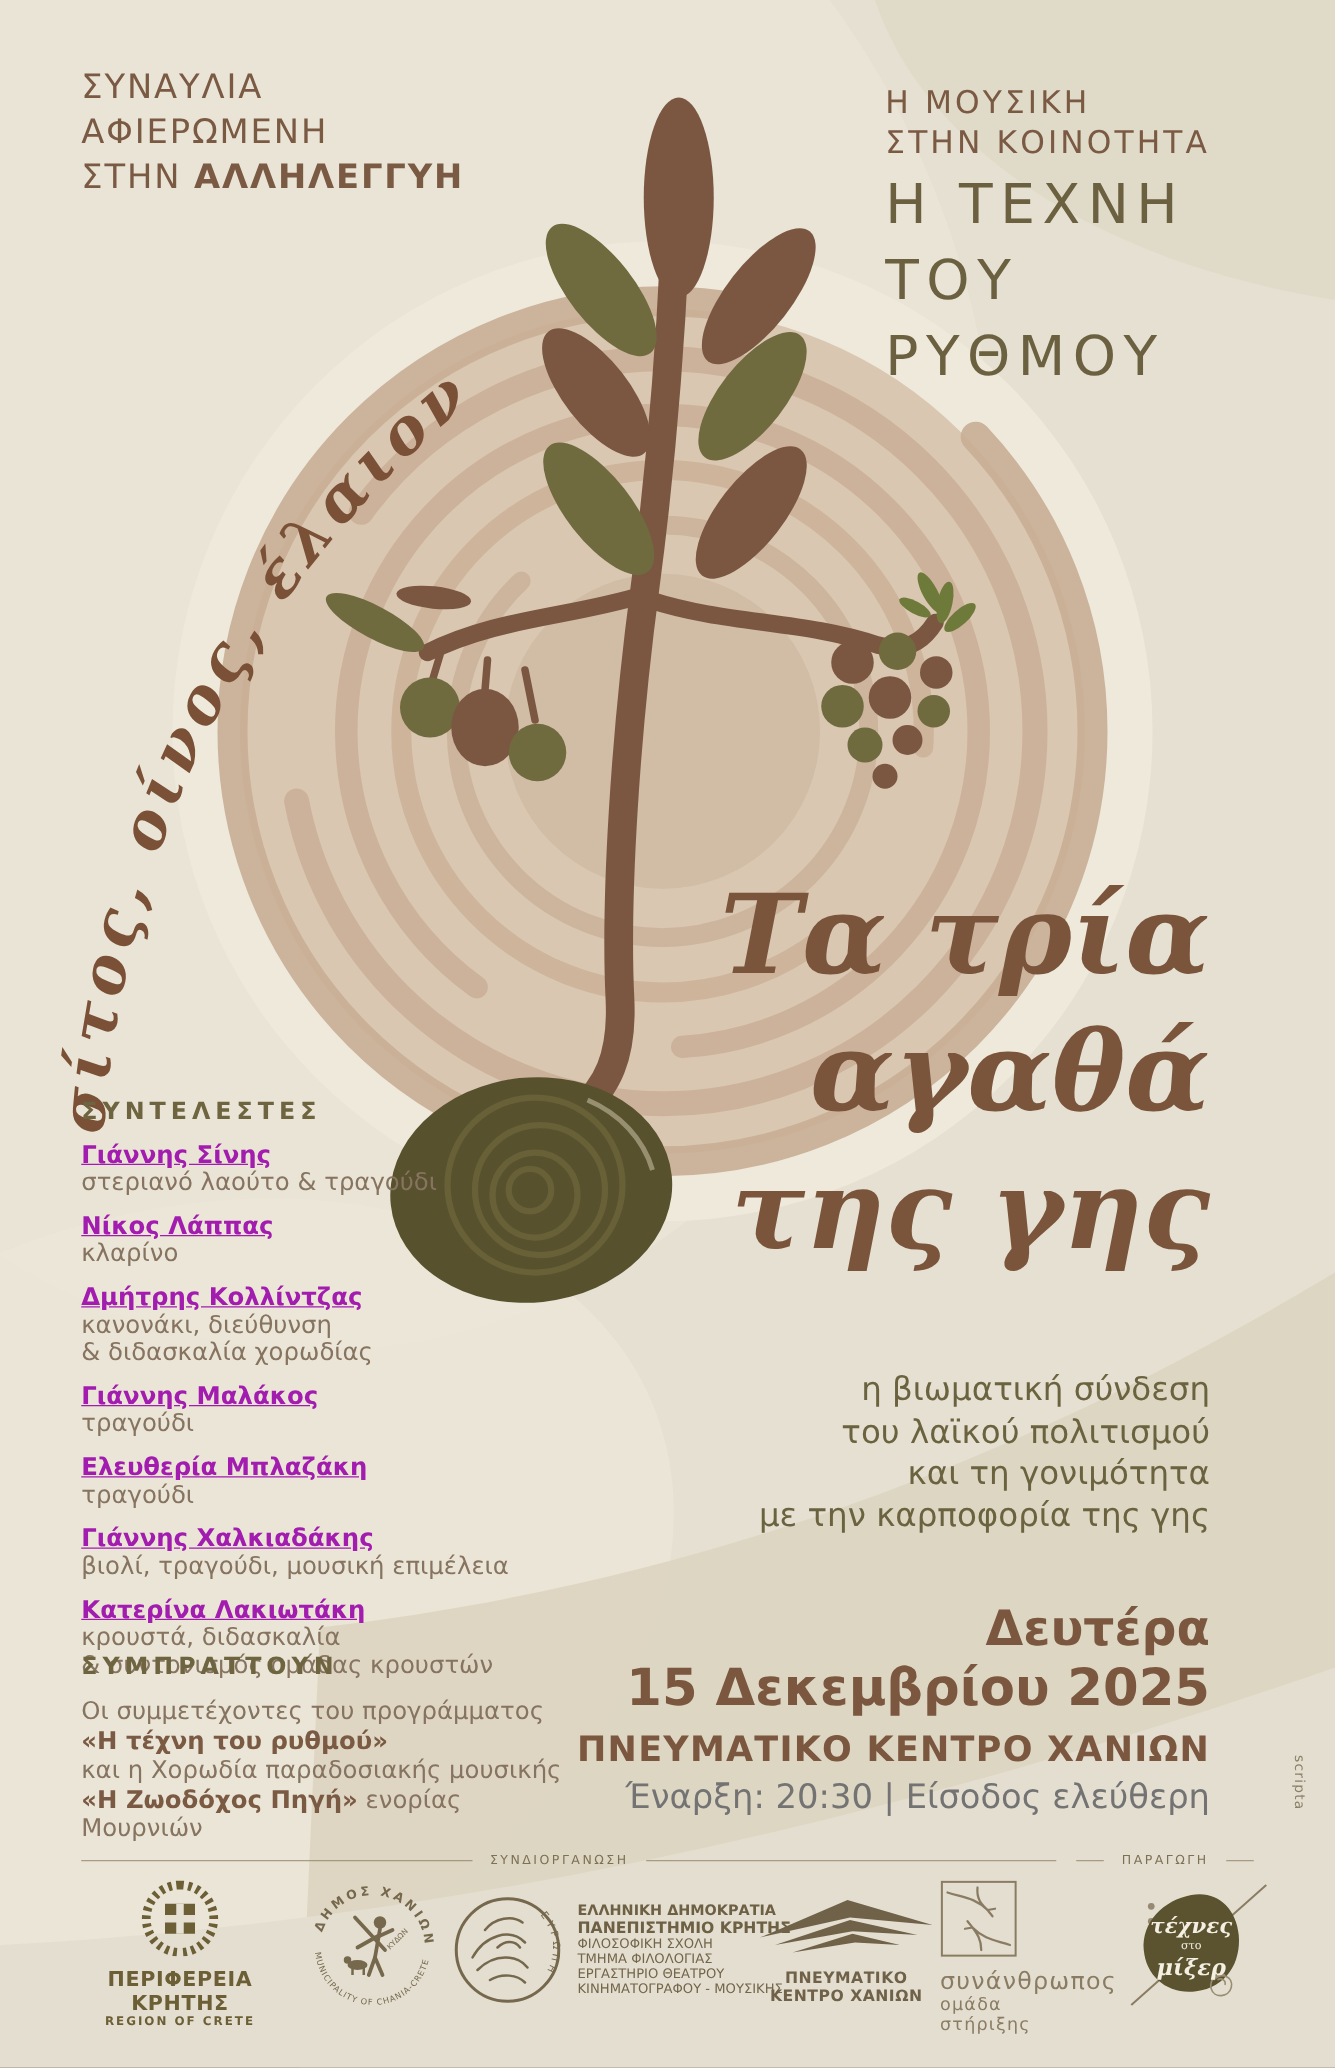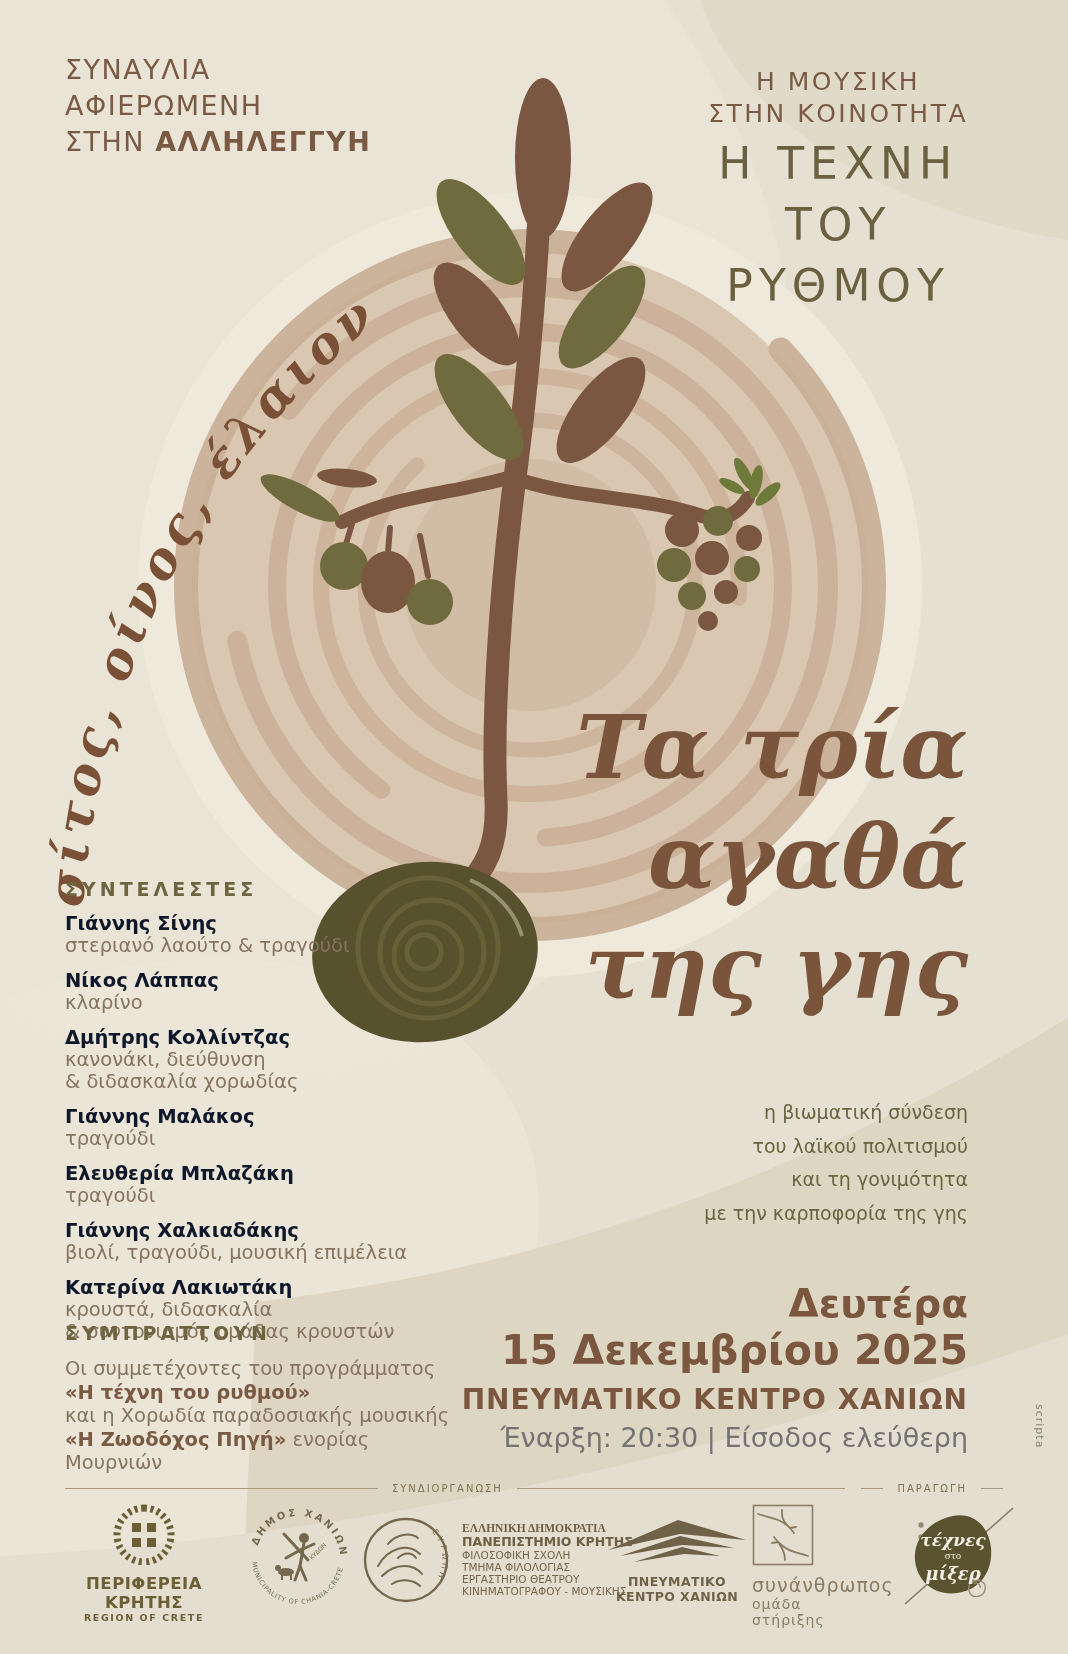--- a/index.html
+++ b/index.html
@@ -10,44 +10,44 @@
     -webkit-font-smoothing:antialiased;
   }
   .art{position:absolute;inset:0;width:1068px;height:1654px;}
   .abs{position:absolute;}
 
   
   .top-left{left:65px;top:52px;color:#7b5a44;font-size:27px;line-height:36px;letter-spacing:1.5px;}
   .top-left b{font-weight:bold;}
 
   
-  .top-right{right:100px;top:66px;text-align:center;}
+  .top-right{right:100px;top:66px;text-align:left;}
   .top-right .k{color:#7b5a44;font-size:25px;line-height:32px;letter-spacing:2.5px;}
   .top-right .b{color:#6b6140;font-size:44px;line-height:55px;letter-spacing:6px;margin-top:6px;}
 
   
   .title{right:100px;top:692px;text-align:right;color:#7a553c;
     font-family:"DejaVu Serif","Liberation Serif",serif;font-style:italic;font-weight:bold;
     font-size:88px;line-height:110px;}
 
   
-  .subtitle{right:100px;top:1096px;text-align:right;color:#6b6340;font-size:19px;line-height:33.5px;}
+  .subtitle{right:100px;top:1096px;text-align:right;color:#6b6340;font-size:26px;line-height:33.5px;}
 
   
   .when{right:100px;top:1282px;text-align:right;color:#7b573f;}
   .when .day{font-size:39px;font-weight:bold;line-height:44px;}
   .when .date{font-size:41px;font-weight:bold;line-height:48px;}
   .when .venue{font-size:28px;font-weight:bold;line-height:40px;letter-spacing:1px;margin-top:6px;}
   .when .time{font-size:27px;color:#737373;line-height:32px;margin-top:2px;}
 
   
   .credits{left:65px;top:878px;width:370px;}
   .sec-h{color:#6e6540;font-size:19px;font-weight:bold;letter-spacing:4px;}
   .entry{margin-top:13px;}
-  .entry .nm{color:#0f172a;font-size:19.5px;font-weight:bold;line-height:22px;}
+  .entry .nm{color:#a21caf;font-size:19.5px;font-weight:bold;line-height:22px;text-decoration:underline;}
   .entry .rl{color:#867360;font-size:19.5px;line-height:22px;white-space:pre-line;}
   .collab{left:65px;top:1322px;width:400px;}
   .collab .ln{color:#867360;font-size:19.5px;line-height:23.5px;}
   .collab .bd{color:#7b5a44;font-weight:bold;}
 
   
   .divider{left:65px;right:65px;top:1483px;display:flex;align-items:center;color:#7e7054;}
   .divider .rule{height:1px;background:#988a6d;opacity:.8;}
   .divider .lbl{font-size:10px;letter-spacing:2px;padding:0 14px;white-space:nowrap;}
   .divider .g1{flex:1;}
@@ -56,21 +56,21 @@
   .divider .gap{width:16px;}
 
   
   .logo-blk{position:absolute;color:#75684c;}
   .lg-region{left:58px;top:1503px;width:172px;text-align:center;}
   .lg-region .t1{font-size:16.5px;font-weight:bold;letter-spacing:.5px;margin-top:5px;color:#6c5f35;}
   .lg-region .t2{font-size:9.5px;font-weight:bold;letter-spacing:1.6px;color:#6c5f35;}
   .lg-chania{left:240px;top:1500px;width:116px;}
   .lg-univ-seal{left:362px;top:1514px;}
   .lg-univ-txt{left:462px;top:1522px;color:#73654a;}
-  .lg-univ-txt .u1{font-size:11.5px;font-weight:bold;line-height:12.5px;color:#6e6044;font-family:Liberation Serif, serif;}
+  .lg-univ-txt .u1{font-size:11.5px;font-weight:bold;line-height:12.5px;color:#6e6044;}
   .lg-univ-txt .u2{font-size:12.5px;font-weight:bold;line-height:14px;color:#6e6044;}
   .lg-univ-txt .u3{font-size:10.5px;line-height:12px;}
   .lg-pkx{left:597px;top:1514px;width:160px;text-align:center;}
   .lg-pkx .t1{font-size:12.5px;font-weight:bold;letter-spacing:.4px;margin-top:4px;color:#6f6248;}
   .lg-syn{left:752px;top:1504px;width:120px;}
   .lg-syn .t1{font-size:19px;letter-spacing:1px;color:#8a7c63;margin-top:4px;}
   .lg-syn .t2{font-size:14px;letter-spacing:1px;color:#8a7c63;}
   .lg-syn svg{margin-right:2px;}
   .lg-mixer{left:893px;top:1498px;}
 

